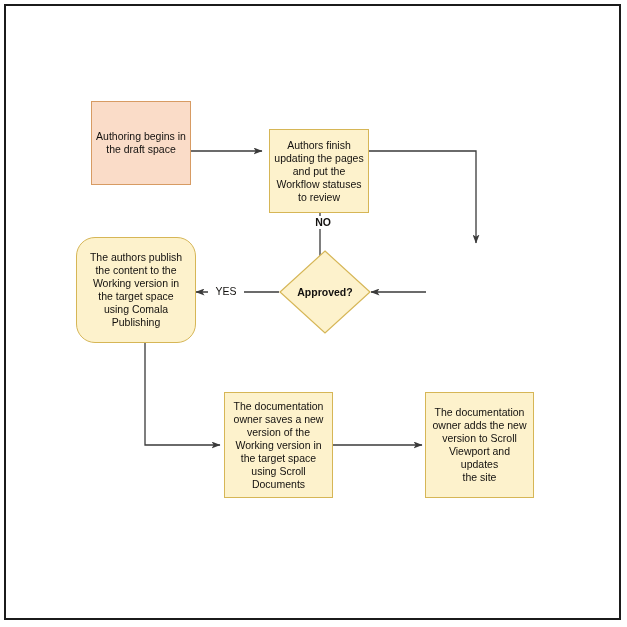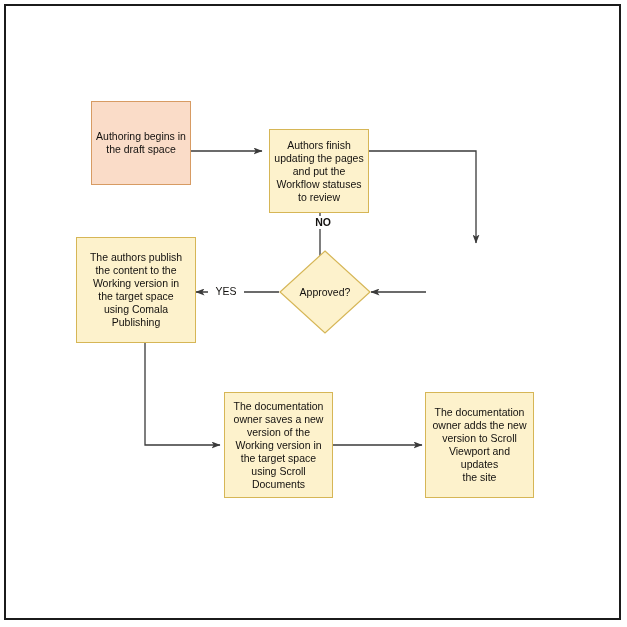--- a/index.html
+++ b/index.html
@@ -62,20 +62,21 @@
     left: 0;
     top: 0;
     width: 100%;
     height: 100%;
     display: flex;
     align-items: center;
     justify-content: center;
     font-size: 10.5px;
     color: #12100e;
     text-align: left;
+    font-weight: bold;
   }
   .edge-label {
     position: absolute;
     font-size: 10.5px;
     line-height: 13px;
     color: #12100e;
     text-align: center;
     background: #ffffff;
     padding: 0 2px;
     white-space: pre-line;
@@ -120,21 +121,21 @@
 to review</div>
 
 
   <div class="diamond-wrap" style="left:279px; top:250px; width:92px; height:84px;">
     <svg width="92" height="84" viewBox="0 0 92 84">
       <polygon points="46,1 91,42 46,83 1,42" fill="#fdf2cc" stroke="#d6b656" stroke-width="1.2"></polygon>
     </svg>
     <div class="diamond-label">Approved?</div>
   </div>
 
-  <div class="node box" style="left:76px; top:237px; width:120px; height:106px;">The authors publish
+  <div class="node box" style="left:76px; top:237px; width:120px; height:106px;border-radius:19px;">The authors publish
 the content to the
 Working version in
 the target space
 using Comala
 Publishing</div>
 
   <div class="node box" style="left:224px; top:392px; width:109px; height:106px;">The documentation
 owner saves a new
 version of the
 Working version in

